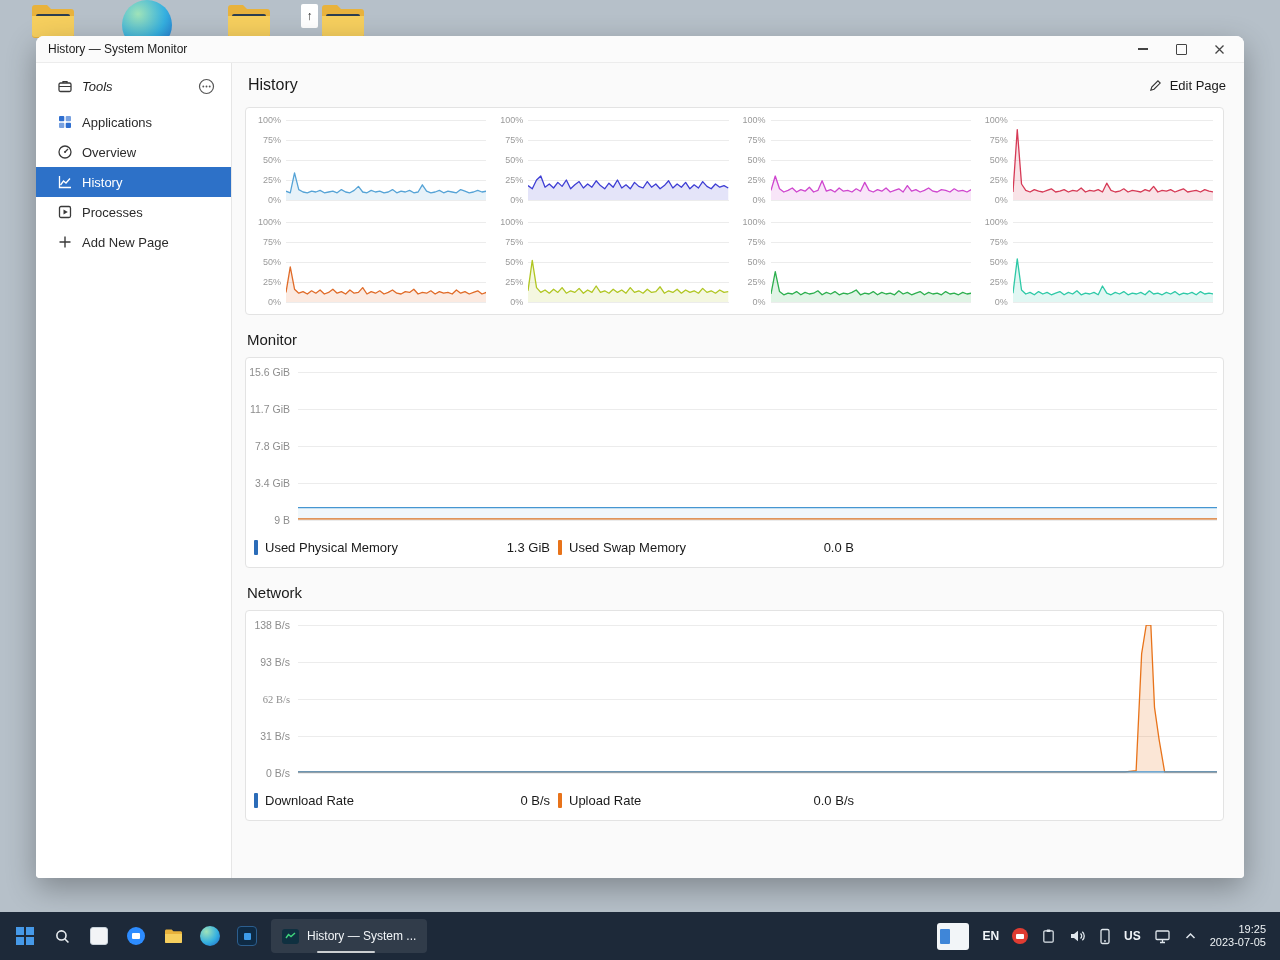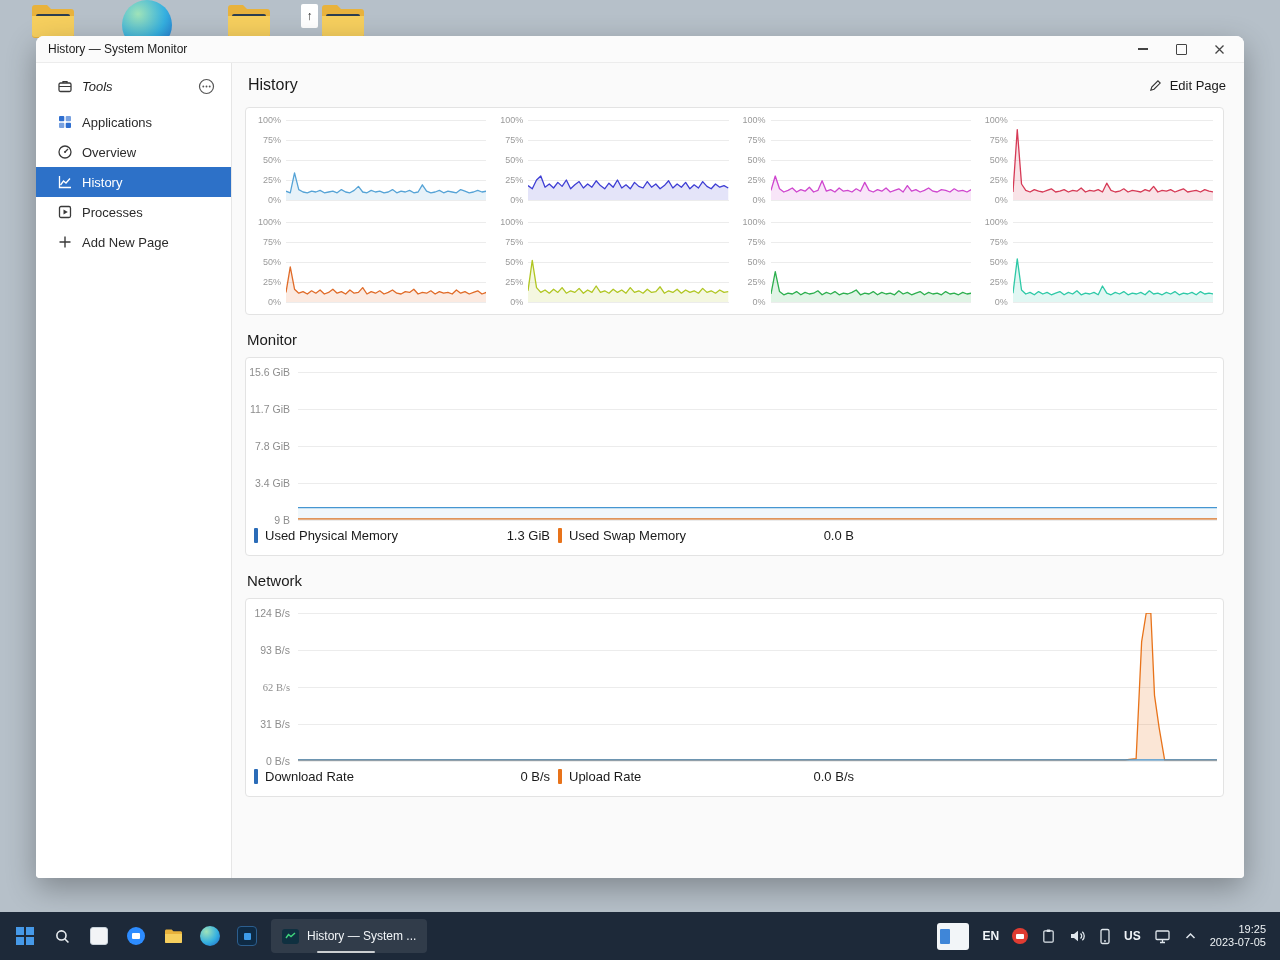--- a/index.html
+++ b/index.html
@@ -48,21 +48,21 @@
   .big-panel{padding:14px 6px 12px;}
 
   .chart-cell{display:flex;}
   .tick-col{position:relative;flex:0 0 30px;}
   .tick-label{position:absolute;right:5px;transform:translateY(-50%);font-size:9px;color:#9a9a9a;white-space:nowrap;}
   .chart-cell.big .tick-label{font-size:10.5px;color:#8d8d8d;right:8px;}
   .plot-area{position:relative;flex:1;height:80px;}
   .gridline{position:absolute;left:0;right:0;height:1px;background:#ececec;}
   .plot-svg{position:absolute;left:0;top:0;width:100%;height:100%;}
 
-  .legend{display:flex;column-gap:8px;padding:8px 2px 0 2px;}
+  .legend{display:flex;column-gap:8px;padding:8px 2px 0 2px;margin-top:12px;}
   .legend-entry{display:flex;align-items:center;width:296px;}
   .legend-marker{width:4px;height:15px;border-radius:1px;margin-right:7px;flex:0 0 4px;}
   .legend-label{font-size:13px;color:#1a1a1a;}
   .legend-value{margin-left:auto;font-size:13px;color:#1a1a1a;}
 
   
   .taskbar{position:absolute;z-index:3;left:0;right:0;bottom:0;height:48px;background:#1d2939;
     display:flex;align-items:center;padding:0 8px;}
   .tb-left{display:flex;align-items:center;gap:3px;}
   .tb-btn{width:34px;height:34px;border-radius:4px;display:flex;align-items:center;justify-content:center;}
@@ -429,21 +429,21 @@
                 <span class="legend-value">0.0 B</span>
               </div>
             </div>
           </div>
 
           <div class="section-title">Network</div>
           <div class="panel big-panel">
             <div id="network-chart-host">
                 <div class="chart-cell big">
                   <div class="tick-col" style="flex-basis: 46px;">
-                    <div class="tick-label" style="top: 0%;">124 B/s</div>
+                    <div class="tick-label" style="top: 0%;">138 B/s</div>
                     <div class="tick-label" style="top: 25%;">93 B/s</div>
                     <div class="tick-label" style="top: 50%; font-family: Liberation Serif, serif;">62 B/s</div>
                     <div class="tick-label" style="top: 75%;">31 B/s</div>
                     <div class="tick-label" style="top: 100%;">0 B/s</div>
                   </div>
                   <div class="plot-area" style="height: 148px;">
                     <div class="gridline" style="top: 0%;"></div>
                     <div class="gridline" style="top: 25%;"></div>
                     <div class="gridline" style="top: 50%;"></div>
                     <div class="gridline" style="top: 75%;"></div>

